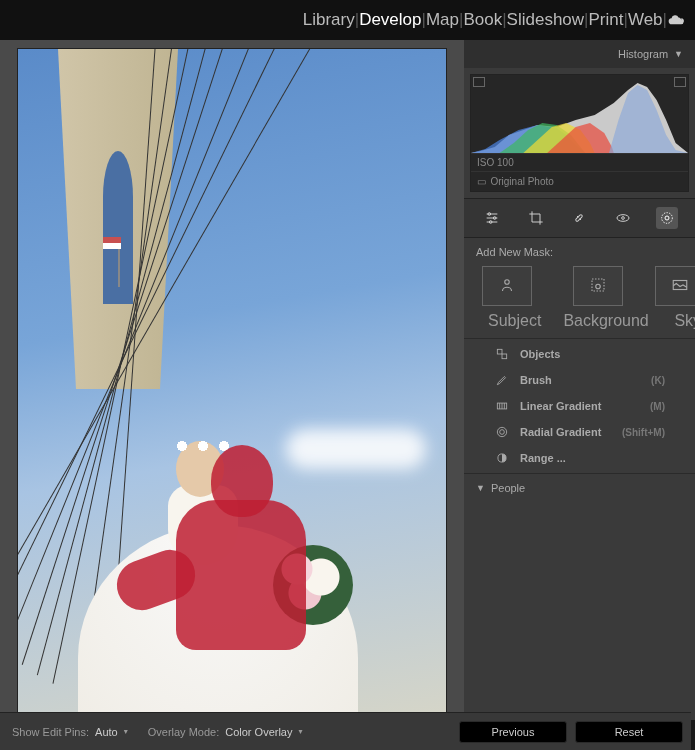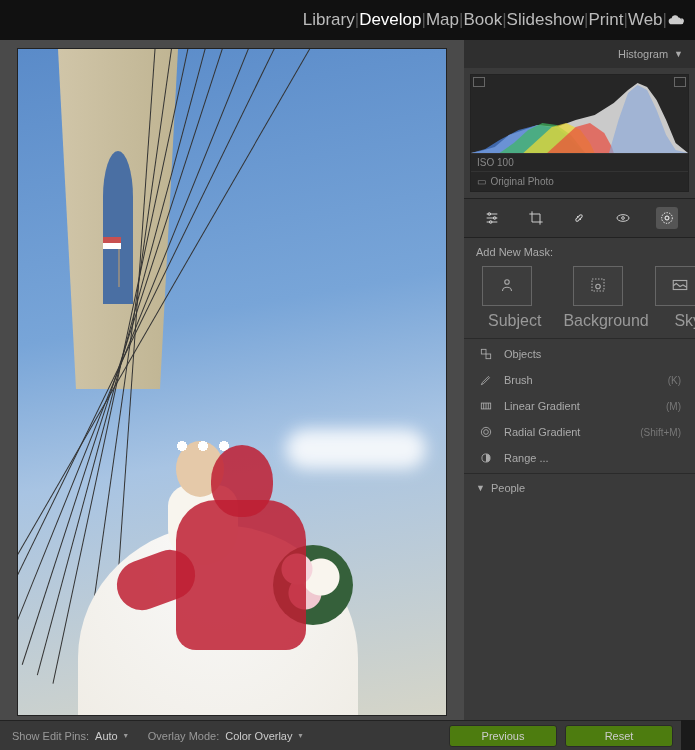--- a/index.html
+++ b/index.html
@@ -275,21 +275,22 @@
     width: 50px; height: 40px;
     border: 1px solid #666;
     display: flex; align-items: center; justify-content: center;
     background: #3d3d3d;
   }
   .mask-btn .icon-box svg { width: 18px; height: 18px; stroke: #aaa; fill: none; stroke-width: 1.5; }
   .mask-btn .lbl { font-size: 16px; color: #999; margin-left: 16px; }
 
   .mask-list {
     border-top: 1px solid #2a2a2a;
-    padding: 2px 0;
+    padding: 2px 16px;
+    font-weight: bold;
   }
   .mask-item {
     display: flex;
     align-items: center;
     padding: 5px 14px;
     gap: 10px;
     cursor: pointer;
     font-size: 11px;
   }
   .mask-item .mi-icon { width: 16px; height: 16px; display: flex; align-items: center; justify-content: center; }
@@ -326,22 +327,22 @@
   }
   .person.selected .circle { border-color: #ddd; }
   .person .plbl { font-size: 10px; color: #999; }
   .person.selected .plbl { color: #ddd; }
   .avatar-2 { background: radial-gradient(circle at 40% 35%, #e5c9a9 10px, #3a2e24 11px) !important; }
   .avatar-1 { background: radial-gradient(circle at 50% 40%, #d8b890 10px, #2a2420 11px) !important; }
 
   
   .bottom-bar {
     position: absolute;
-    bottom: 0; left: 0; right: 14px;
-    height: 30px;
+    bottom: 0; left: 0; right: 4px;
+    height: 38px;
     display: flex;
     align-items: center;
     background: #383838;
     border-top: 1px solid #222;
     font-size: 11px;
     color: #999;
   }
   .bottom-left {
     display: flex;
     gap: 20px;
@@ -353,21 +354,21 @@
   .bottom-left .dd { font-size: 8px; }
   .bottom-right {
     margin-left: auto;
     display: flex;
     padding: 0 8px;
     gap: 8px;
     width: 240px;
   }
   .bottom-right button {
     flex: 1;
-    background: #4d7c0f;
+    background: #000000;
     border: 1px solid #2a2a2a;
     color: #ccc;
     height: 22px;
     font-size: 11px;
     cursor: pointer;
     border-radius: 3px;
   }
   .tri-down { font-size: 9px; }
 </style>
 </head>

